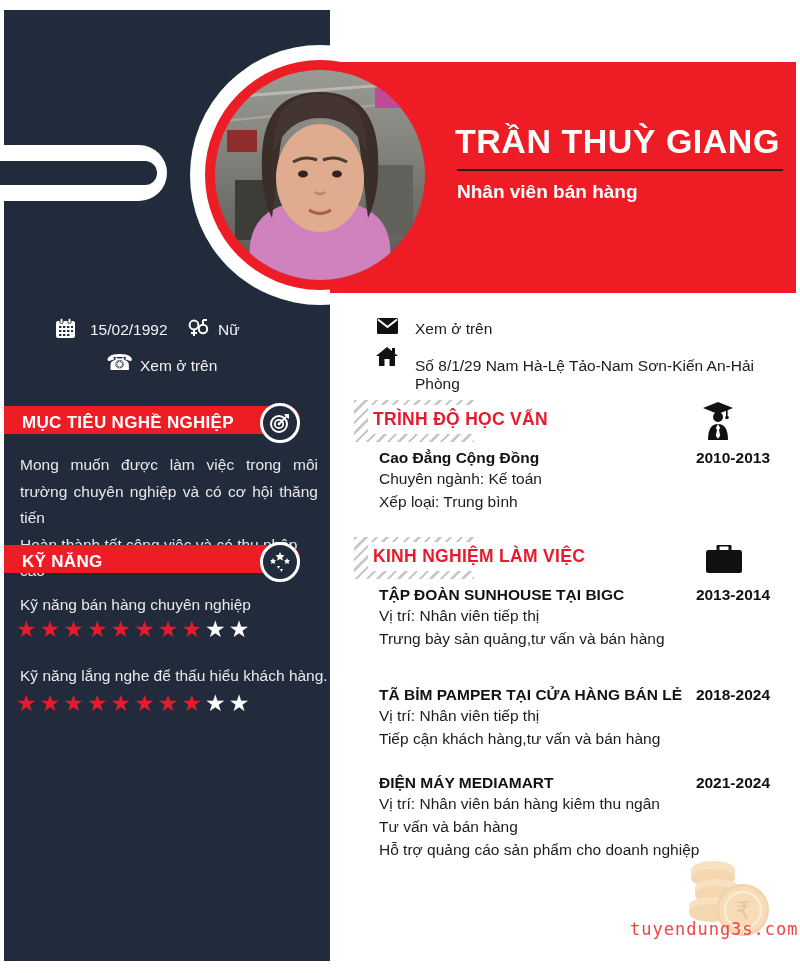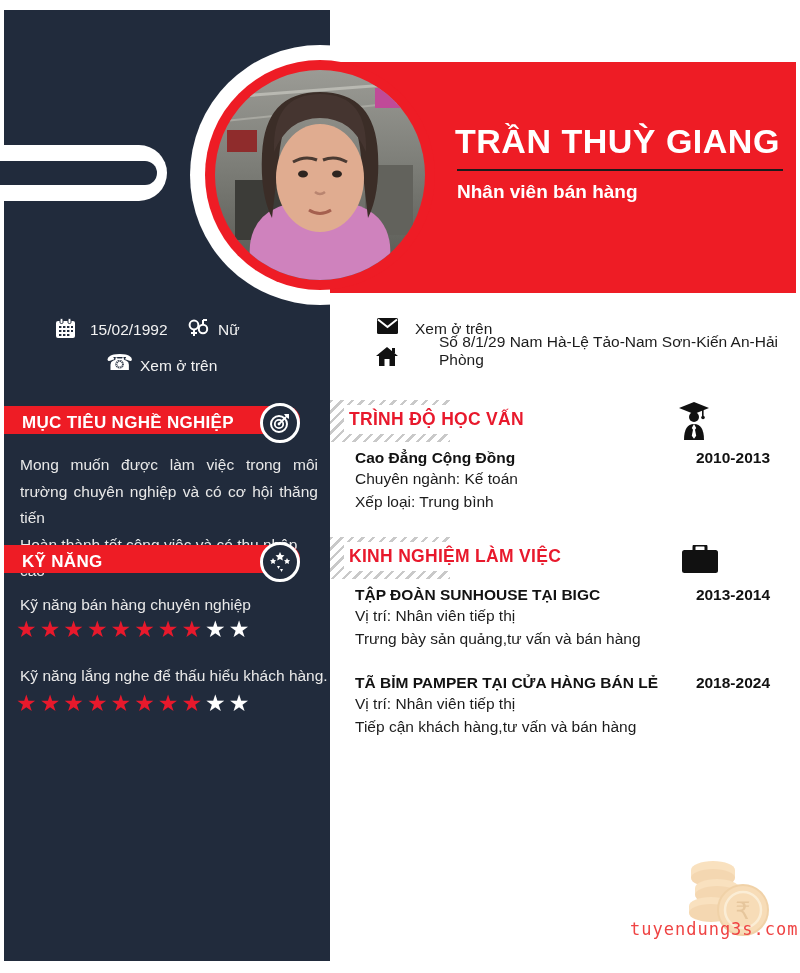--- a/index.html
+++ b/index.html
@@ -31,21 +31,21 @@
   .objective { position:absolute; left:20px; top:452px; width:298px; z-index:3; color:#e9e9e9; font-size:15.5px; line-height:26.5px; }
   .objective p:first-child { text-align:justify; }
   .skill-label { position:absolute; left:20px; z-index:3; color:#e9e9e9; font-size:15.5px; }
   .stars { position:absolute; left:16px; z-index:3; font-size:23px; line-height:24px; letter-spacing:0; white-space:nowrap; }
   .star { margin-right:3px; }
   .star.filled { color:#e8192c; }
   .star.empty { color:#ffffff; }
   
   .c-ico { position:absolute; z-index:3; color:#111; }
   .c-txt { position:absolute; z-index:3; color:#1c1c1c; font-size:15.5px; }
-  .section { position:absolute; left:330px; width:440px; z-index:3; }
+  .section { position:absolute; left:330px; width:440px; z-index:3;padding-left:24px; }
   .sec-heading { position:relative; height:42px; }
   .hatch { position:absolute; left:0; top:0; width:120px; height:42px;
            background:repeating-linear-gradient(135deg,#c9c9c9 0,#c9c9c9 2.5px,transparent 2.5px,transparent 7.5px); }
   .sec-title { position:absolute; left:14px; top:5px; background:#fff; padding:4px 12px 4px 5px;
                color:#e8192c; font-weight:bold; font-size:17.5px; letter-spacing:0.3px; }
   .sec-icon { position:absolute; left:348px; top:2px; }
   .sec-body { padding-left:25px; margin-top:7px; }
   .entry { margin-bottom:16px; }
   .entry-head { display:flex; justify-content:space-between; align-items:flex-start; }
   .entry-title { font-weight:bold; font-size:15.5px; color:#121212; }
@@ -178,21 +178,21 @@
         <path d="M1 1.5 L10.5 9 L20 1.5" fill="none" stroke="#fff" stroke-width="2"></path>
       </svg>
   </div>
   <div class="c-txt" style="left:415px; top:320px;">Xem ở trên</div>
   <div class="c-ico" style="left:376px; top:347px;">
     <svg width="22" height="19" viewBox="0 0 22 19">
         <path d="M11 0 L22 9 L19 9 L19 19 L13.5 19 L13.5 12 L8.5 12 L8.5 19 L3 19 L3 9 L0 9 Z" fill="#111"></path>
         <rect x="16" y="1" width="3" height="5" fill="#111"></rect>
       </svg>
   </div>
-  <div class="c-txt" style="left:415px; top:333px;margin-left:24px;">Số 8/1/29 Nam Hà-Lệ Tảo-Nam Sơn-Kiến An-Hải Phòng</div>
+  <div class="c-txt" style="left:415px; top:357px;">Số 8/1/29 Nam Hà-Lệ Tảo-Nam Sơn-Kiến An-Hải Phòng</div>
 
   <div class="section" style="top:400px;">
     <div class="sec-heading">
       <div class="hatch"></div>
       <span class="sec-title">TRÌNH ĐỘ HỌC VẤN</span>
       <span class="sec-icon">
         <svg width="32" height="38" viewBox="0 0 32 38">
             <path d="M16 0 L31 6 L16 12 L1 6 Z" fill="#111"></path>
             <rect x="24" y="6" width="1.6" height="8" fill="#111"></rect>
             <circle cx="25" cy="15.5" r="1.8" fill="#111"></circle>
@@ -227,27 +227,36 @@
     </div>
     <div class="sec-body">
       <div class="entry">
         <div class="entry-head">
           <span class="entry-title">TẬP ĐOÀN SUNHOUSE TẠI BIGC</span>
           <span class="entry-date">2013-2014</span>
         </div>
         <div class="entry-detail">Vị trí: Nhân viên tiếp thị</div>
         <div class="entry-detail">Trưng bày sản quảng,tư vấn và bán hàng</div>
       </div>
-      <div class="entry" style="margin-top:24px;">
+      <div class="entry" style="margin-top:36px;">
         <div class="entry-head">
           <span class="entry-title">TÃ BỈM PAMPER TẠI CỬA HÀNG BÁN LẺ</span>
           <span class="entry-date">2018-2024</span>
         </div>
         <div class="entry-detail">Vị trí: Nhân viên tiếp thị</div>
         <div class="entry-detail">Tiếp cận khách hàng,tư vấn và bán hàng</div>
+      </div>
+      <div class="entry" style="margin-top:24px;">
+        <div class="entry-head">
+          <span class="entry-title">ĐIỆN MÁY MEDIAMART</span>
+          <span class="entry-date">2021-2024</span>
+        </div>
+        <div class="entry-detail">Vị trí: Nhân viên bán hàng kiêm thu ngân</div>
+        <div class="entry-detail">Tư vấn và bán hàng</div>
+        <div class="entry-detail">Hỗ trợ quảng cáo sản phẩm cho doanh nghiệp</div>
       </div>
     </div>
   </div>
 
   <div class="coins">
     <svg width="86" height="82" viewBox="0 0 86 82">
         <g fill="#f2bd72">
           <ellipse cx="30" cy="12" rx="22" ry="9"></ellipse>
           <rect x="8" y="12" width="44" height="8"></rect>
           <ellipse cx="30" cy="20" rx="22" ry="9" fill="#e8a855"></ellipse>

